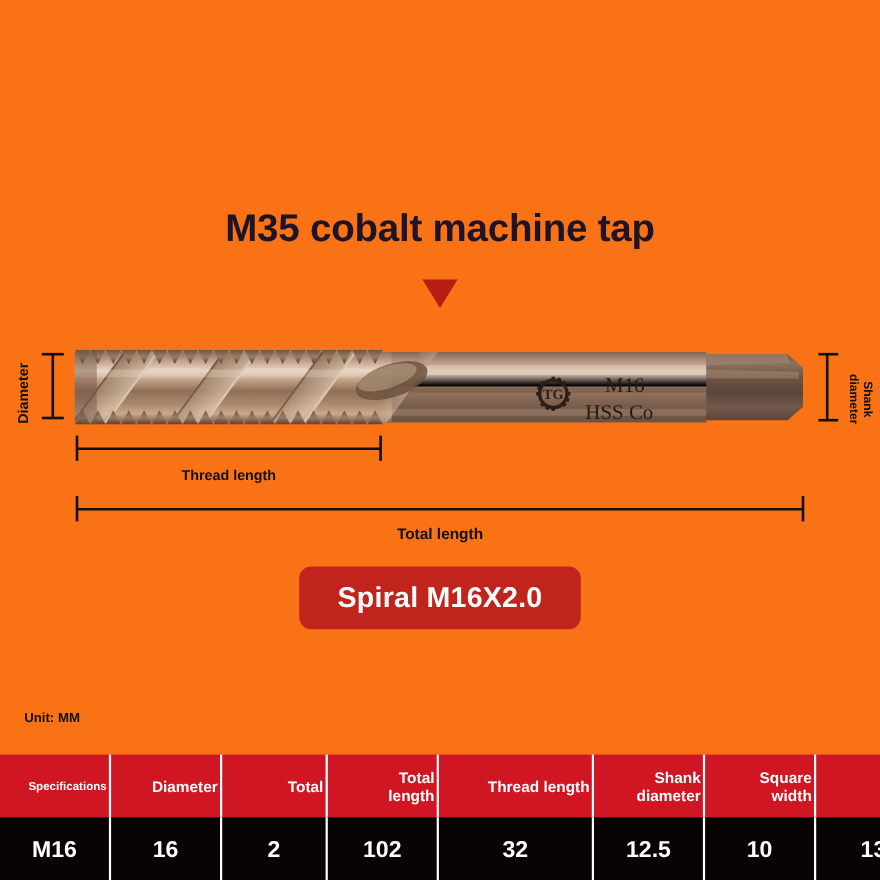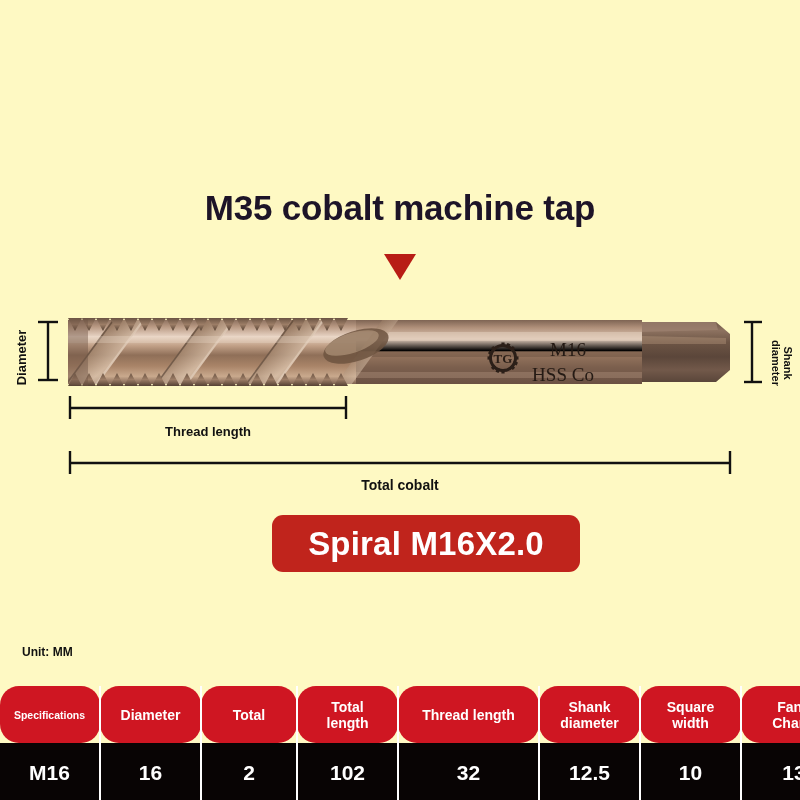--- a/index.html
+++ b/index.html
@@ -11,21 +11,21 @@
     height: 800px;
     background: #fdfdfd;
     font-family: "Liberation Sans", sans-serif;
     overflow: hidden;
     position: relative;
   }
   #stage {
     position: relative;
     width: 800px;
     height: 800px;
-    background: #fef9c3;
+    background: #f97316;
   }
 
   
   .title {
     position: absolute;
     left: 0;
     top: 188px;
     width: 800px;
     text-align: center;
     font-size: 35px;
@@ -93,26 +93,26 @@
     width: 660px;
     text-align: center;
     font-size: 14px;
   }
 
   
   .badge {
     position: absolute;
     left: 272px;
     top: 515px;
-    width: 308px;
+    width: 256px;
     height: 57px;
     background: #c0241c;
     border-radius: 11px;
     color: #ffffff;
-    font-size: 33px;
+    font-size: 26px;
     font-weight: bold;
     display: flex;
     align-items: center;
     justify-content: center;
     letter-spacing: 0.2px;
   }
 
   
   .unit {
     position: absolute;
@@ -132,26 +132,25 @@
     border-collapse: collapse;
     table-layout: fixed;
   }
   .spec-table th {
     background: #cf1622;
     color: #ffffff;
     font-size: 14px;
     font-weight: bold;
     height: 57px;
     vertical-align: middle;
-    text-align: center;
+    text-align: right;
     border-left: 2px solid #ffffff;
     border-right: 2px solid #ffffff;
     line-height: 16px;
     padding: 0 2px;
-    border-radius: 19px;
   }
   .spec-table th.small {
     font-size: 10.5px;
   }
   .spec-table th:first-child { border-left: none; }
   .spec-table th:last-child { border-right: none; }
   .spec-table td {
     background: #080404;
     color: #ffffff;
     font-size: 21px;
@@ -324,21 +323,21 @@
 
   <div class="dim-label dim-diameter">Diameter</div>
 
   <div class="dim-label dim-shank">
     <span>Shank</span><br>
     <span>diameter</span>
   </div>
 
   <div class="dim-label dim-thread">Thread length</div>
 
-  <div class="dim-label dim-total">Total cobalt</div>
+  <div class="dim-label dim-total">Total length</div>
 
   <div class="badge">Spiral M16X2.0</div>
 
   <div class="unit">Unit: MM</div>
 
   <table class="spec-table">
     <thead>
       <tr>
         <th class="small" style="width:95px">Specifications</th>
         <th style="width:95px">Diameter</th>

